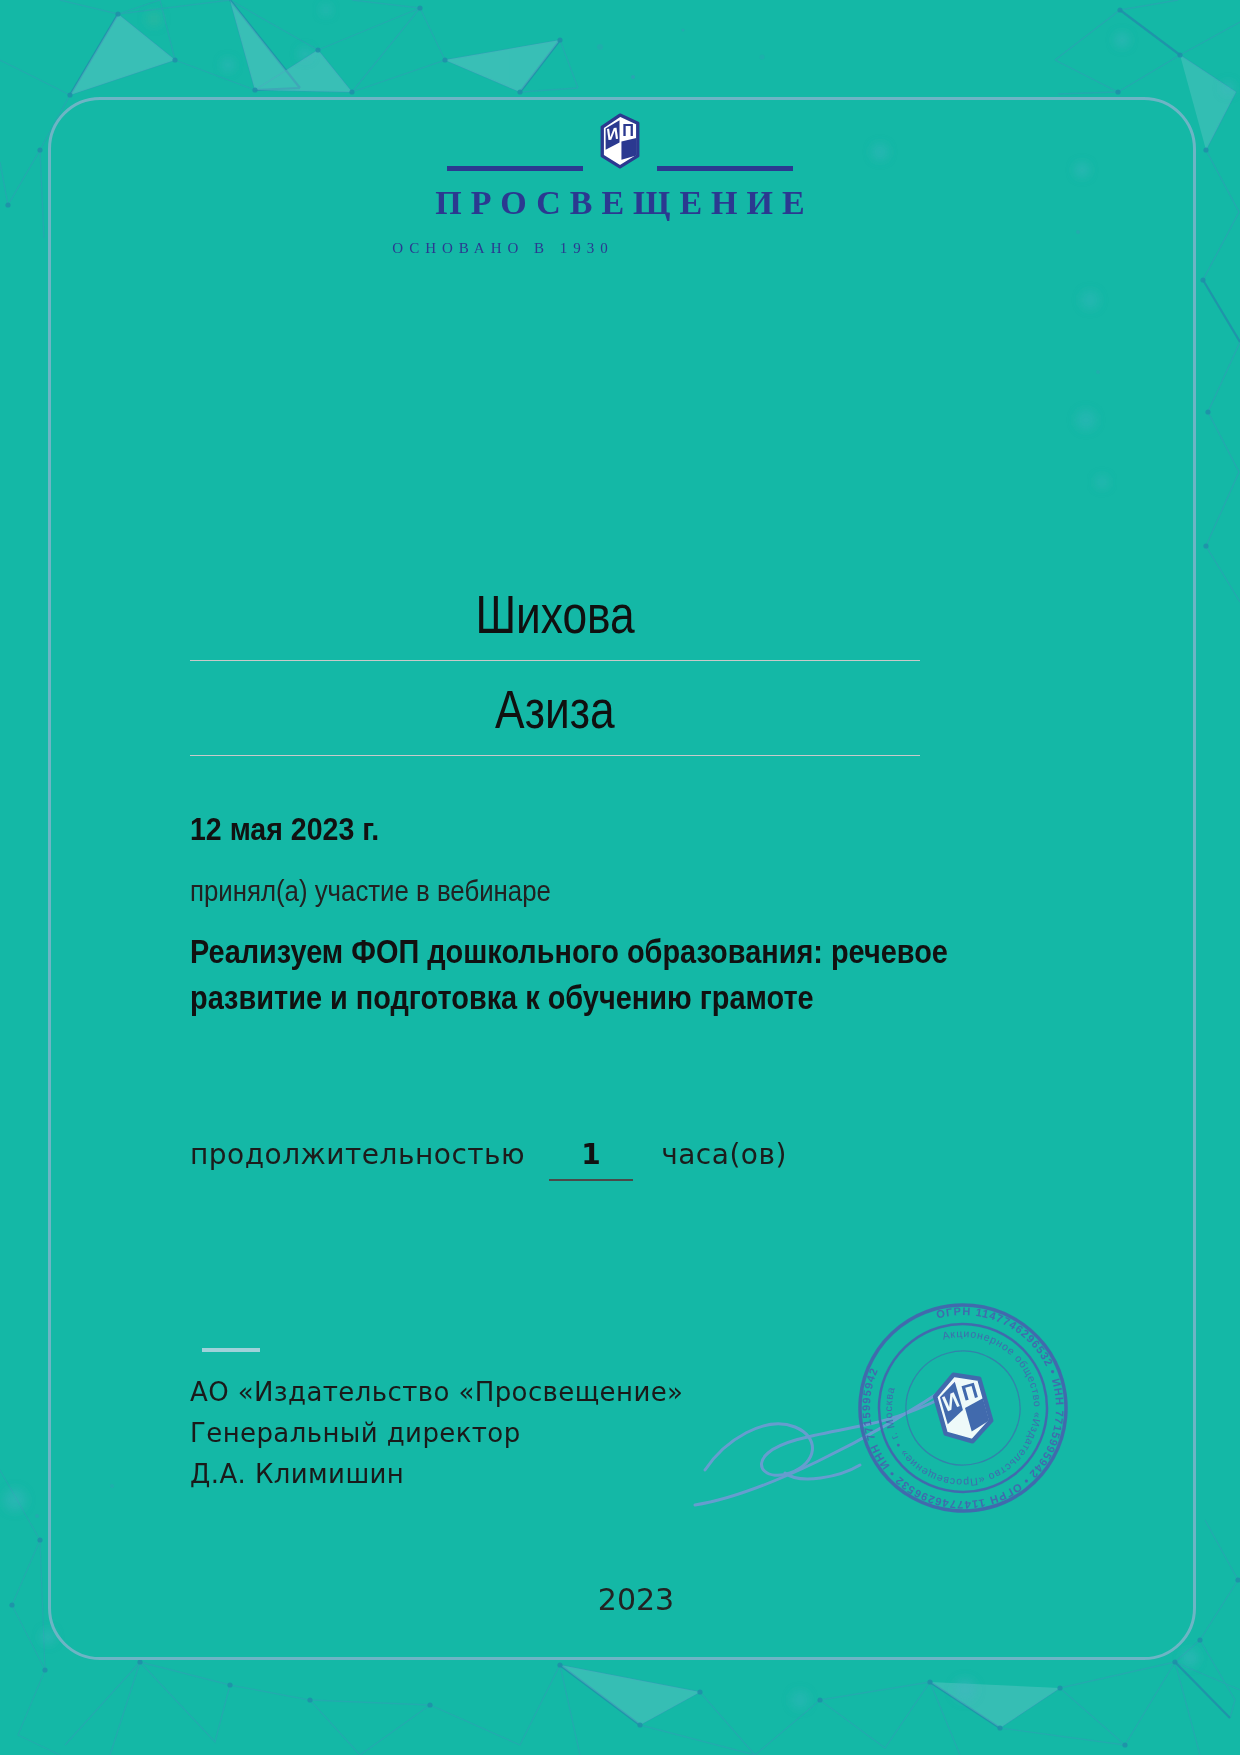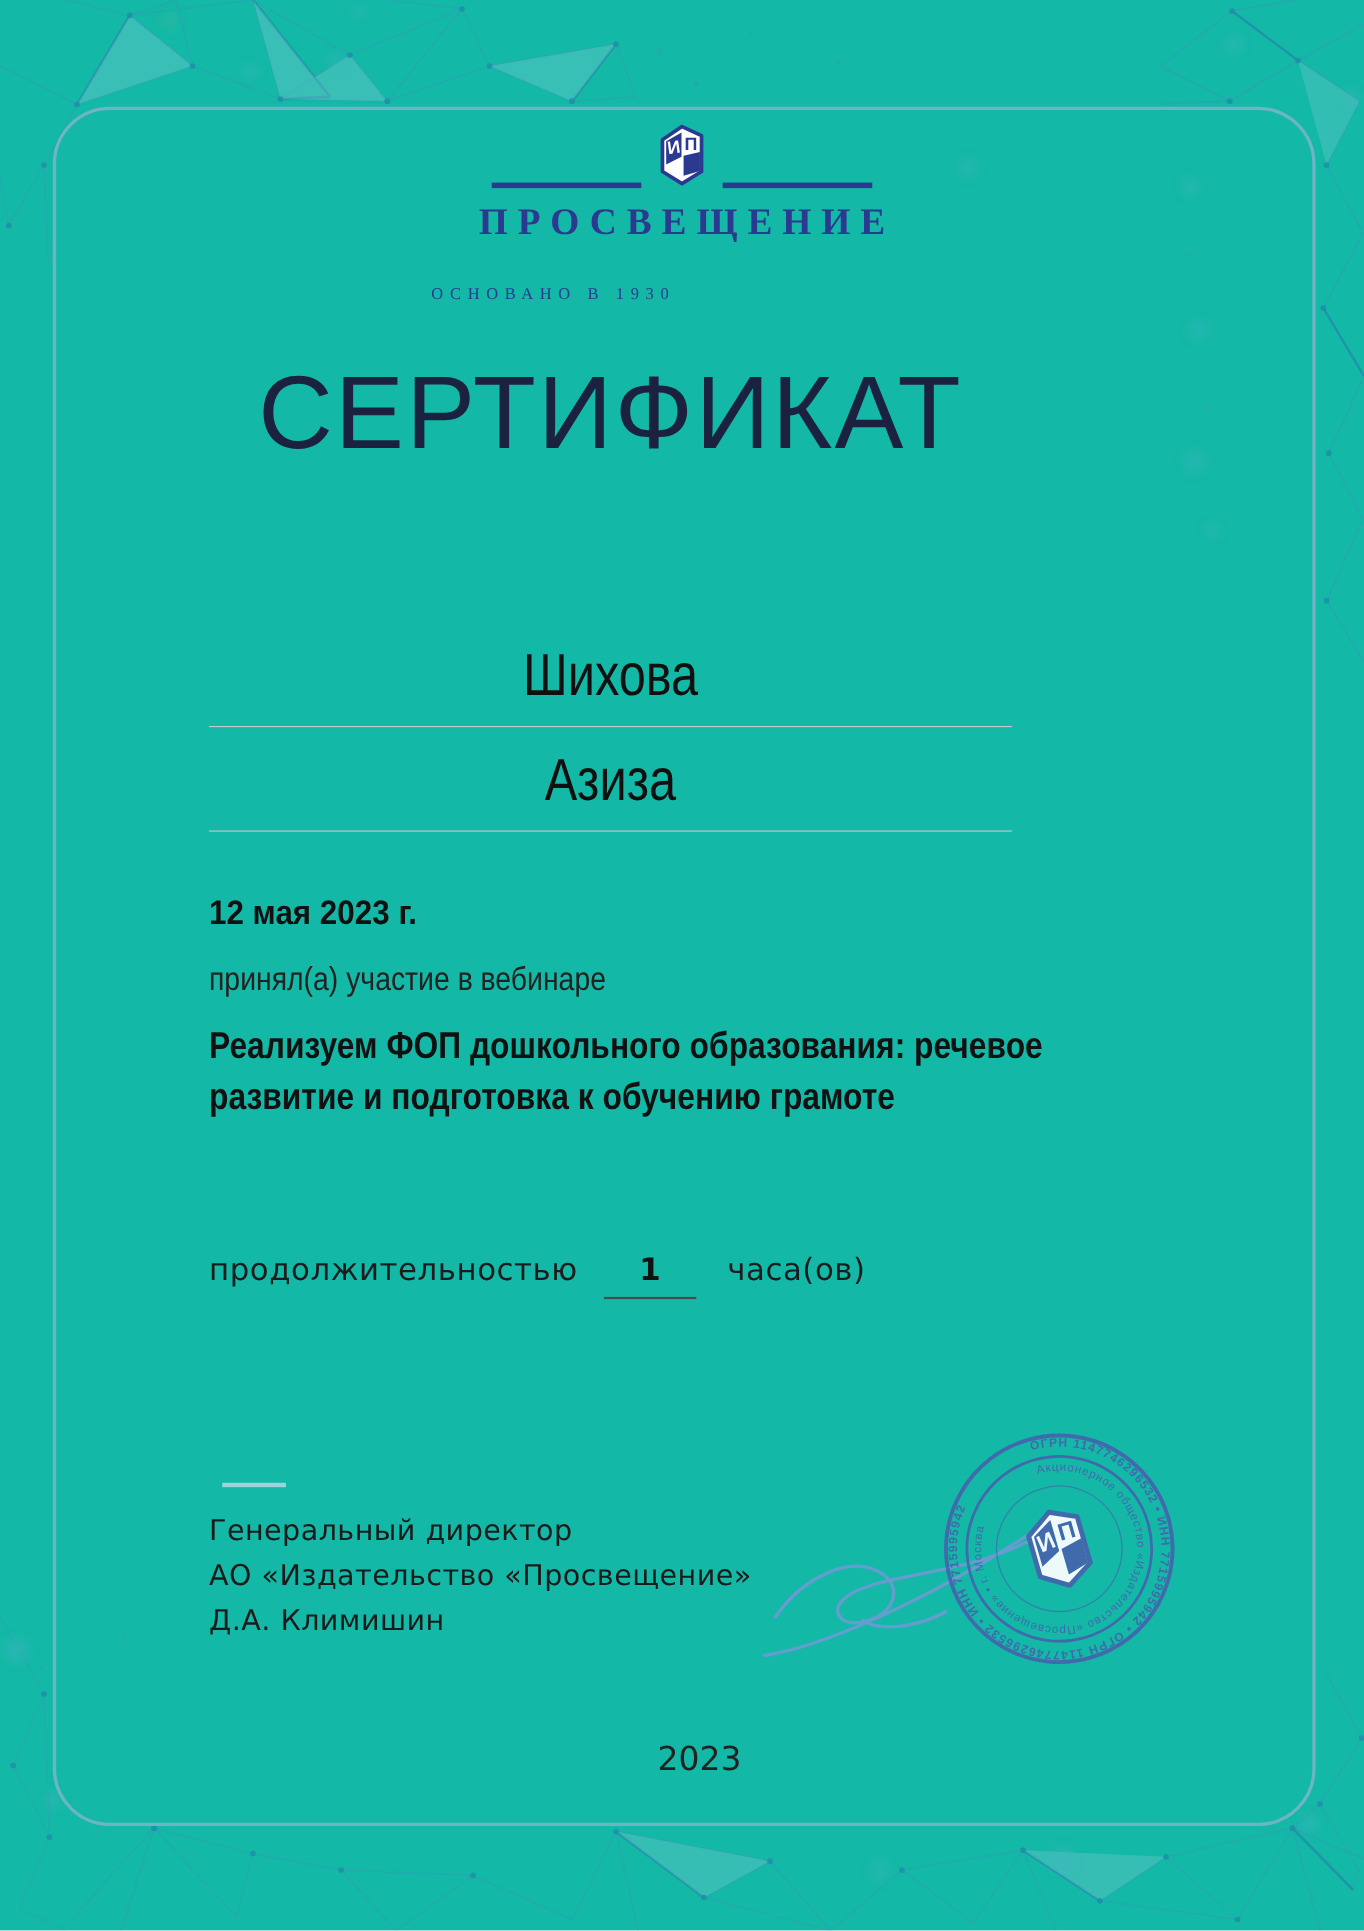--- a/index.html
+++ b/index.html
@@ -20,21 +20,21 @@
   .logo-bar.left{left:447px;width:136px;}
   .logo-bar.right{left:657px;width:136px;}
   .brand{
     position:absolute;left:0;top:184px;width:1240px;text-align:center;
     font-family:"Liberation Serif","DejaVu Serif",serif;font-weight:bold;
     font-size:34px;letter-spacing:9px;text-indent:9px;color:#2b3990;
   }
   .tagline{
     position:absolute;left:0;top:240px;width:1000px;text-align:center;
     font-family:"Liberation Serif","DejaVu Serif",serif;
-    font-size:15px;letter-spacing:6px;text-indent:6px;color:#2b3990;margin-top:20px;
+    font-size:15px;letter-spacing:6px;text-indent:6px;color:#2b3990;
   }
 
   
   .cert-title{
     position:absolute;left:185px;top:326px;width:740px;text-align:center;
     font-family:"Liberation Sans",sans-serif;font-weight:400;
     font-size:94px;letter-spacing:2px;color:#1b2240;line-height:1.05;white-space:nowrap;
   }
 
   
@@ -225,21 +225,20 @@
   <div class="layer">
 
     <svg class="logo-shield" viewBox="0 0 100 118">
       <use href="#ip-mark" style="color:#2b3990"></use>
     </svg>
     <div class="logo-bar left"></div>
     <div class="logo-bar right"></div>
     <div class="brand">ПРОСВЕЩЕНИЕ</div>
     <div class="tagline">ОСНОВАНО В 1930</div>
 
-    <div class="cert-title">СЕРТИФИКАТ</div>
 
     <div class="name-line name-first">
       <span class="inner">Азиза</span>
     </div>
     <div class="name-line name-last">
       <span class="inner">Шихова</span>
     </div>
 
     <div class="date-line">
       <span class="condensed">12 мая 2023 г.</span>
@@ -250,22 +249,22 @@
     <div class="webinar">Реализуем ФОП дошкольного образования: речевое развитие и подготовка к обучению грамоте</div>
 
     <div class="duration-row">
       <span>продолжительностью</span>
       <span class="duration-value">1</span>
       <span>часа(ов)</span>
     </div>
 
     <div class="sig-dash"></div>
     <div class="sig-block">
+      <div>АО «Издательство «Просвещение»</div>
       <div>Генеральный директор</div>
-      <div>АО «Издательство «Просвещение»</div>
       <div>Д.А. Климишин</div>
     </div>
 
     <svg class="signature-wrap" viewBox="0 0 290 178">
       <g fill="none" stroke="#6f9bd4" stroke-width="3" stroke-linecap="round" opacity="0.9">
         <path d="M15 125 C35 95 75 70 105 82 C130 92 128 118 100 128 C78 136 62 122 78 108 C95 93 140 88 175 80 C205 74 235 62 262 48"></path>
         <path d="M5 160 C70 150 180 95 268 35"></path>
         <path d="M95 128 C110 140 150 132 170 120"></path>
       </g>
     </svg>

